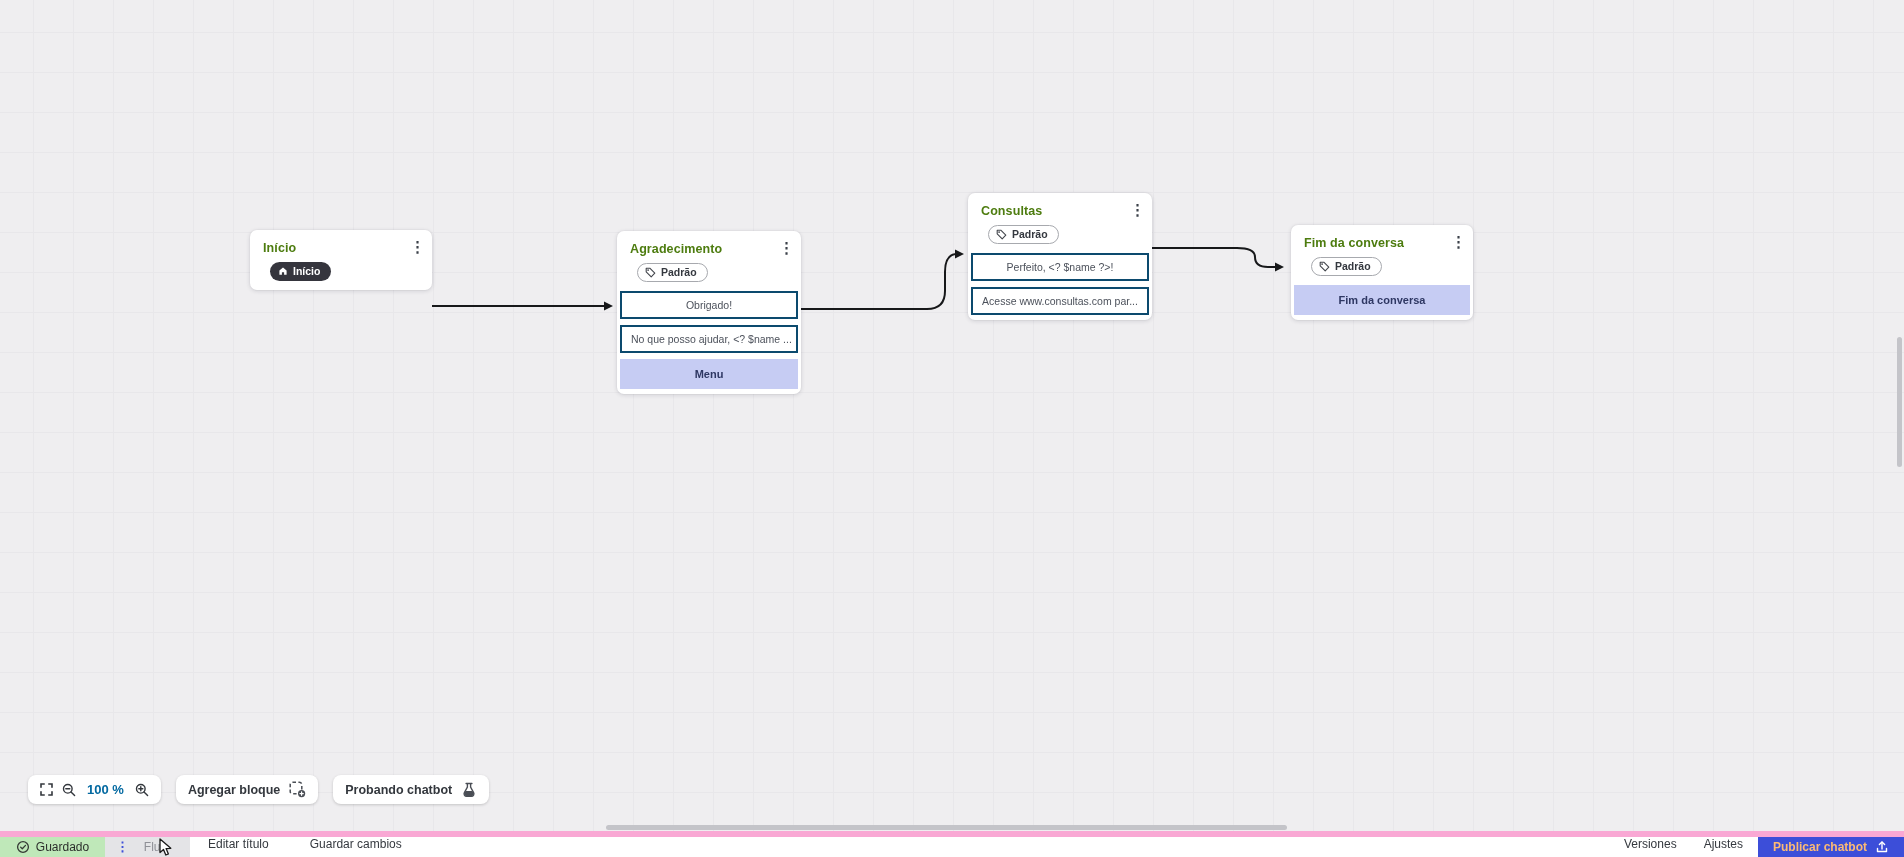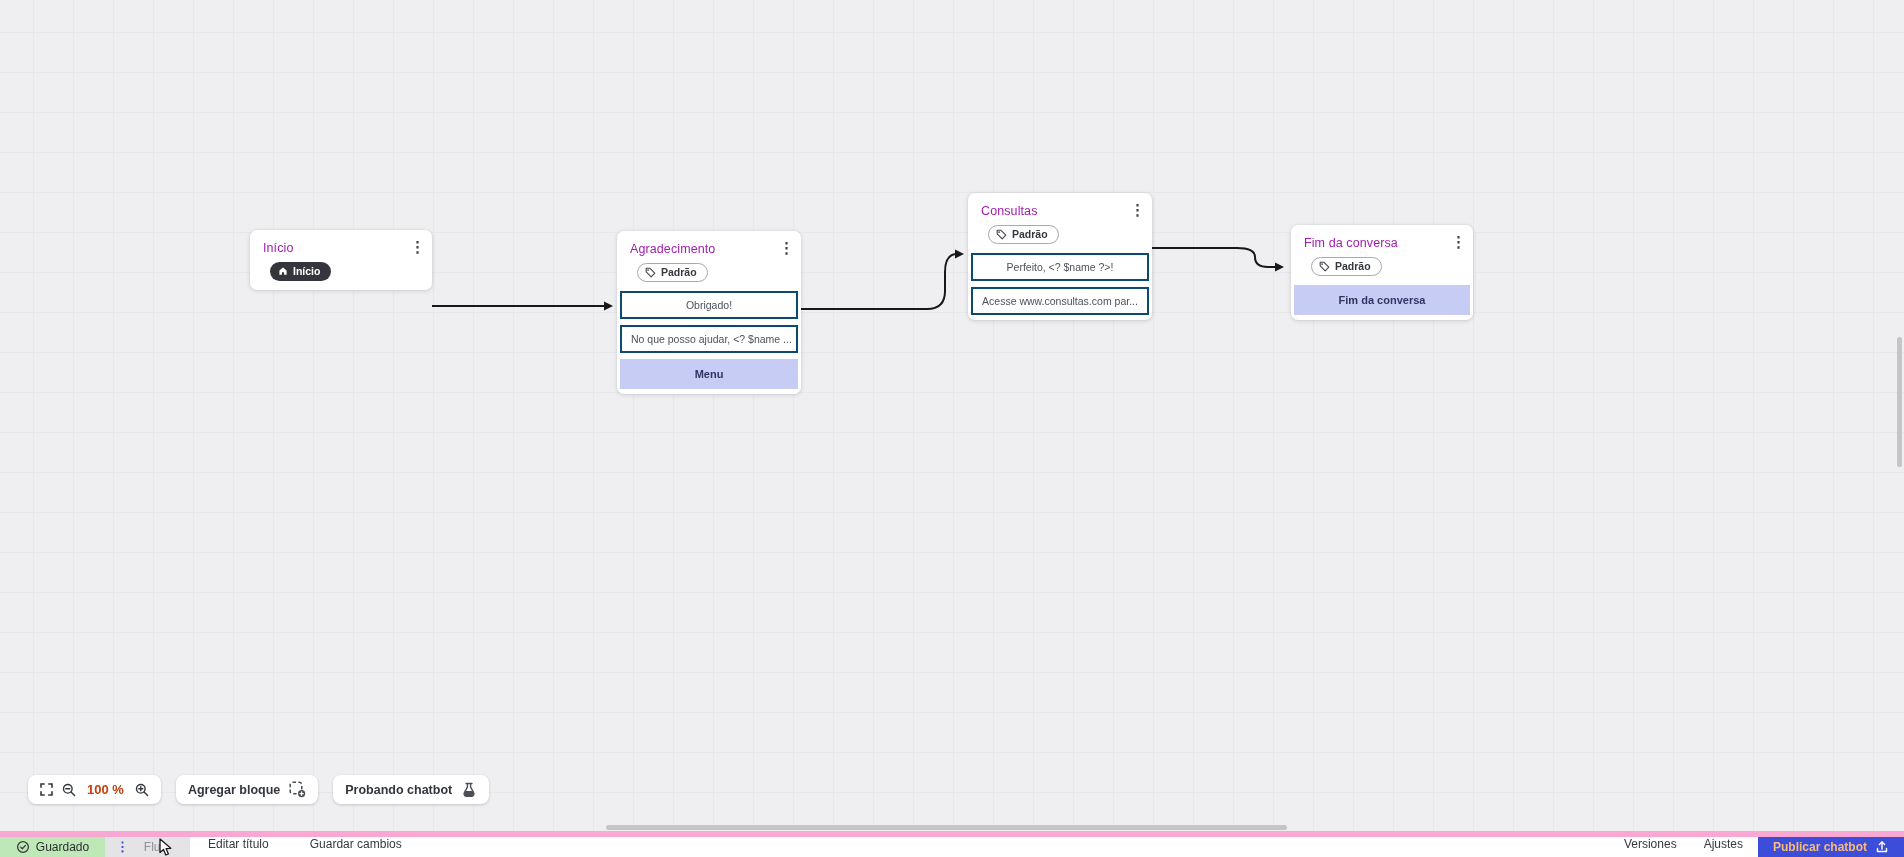--- a/index.html
+++ b/index.html
@@ -26,21 +26,21 @@
   .node {
     position: absolute;
     background: #ffffff;
     border-radius: 7px;
     box-shadow: 0 1px 4px rgba(40,40,60,.16), 0 0 0 1px rgba(0,0,0,.02);
   }
   .node-header {
     display: flex; justify-content: space-between; align-items: flex-start;
     padding: 11px 8px 0 13px;
   }
-  .node-title { font-size: 12.5px; font-weight: normal; color: #a21caf; letter-spacing: .1px; }
+  .node-title { font-size: 12.5px; font-weight: bold; color: #4d7c0f; letter-spacing: .1px; }
   .kebab {
     font-size: 15px; font-weight: bold; color: #3b4049; line-height: 12px;
     width: 14px; text-align: center; cursor: pointer; letter-spacing: 0;
   }
   .badge-row { padding: 7px 13px 9px 20px; }
   .badge {
     display: inline-flex; align-items: center; gap: 5px;
     border-radius: 999px; font-size: 10.5px; font-weight: bold; line-height: 1;
   }
   .badge-dark  { background: #35353d; color: #ffffff; padding: 4px 11px 4px 8px; }
@@ -58,21 +58,21 @@
 
   
   .fab-bar { position: absolute; left: 28px; top: 775px; display: flex; gap: 15px; }
   .pill {
     height: 29px; background: #ffffff; border-radius: 8px;
     box-shadow: 0 1px 3px rgba(0,0,0,.18);
     display: flex; align-items: center; gap: 9px; padding: 0 12px;
     font-size: 12.5px; font-weight: bold; color: #33373d; cursor: pointer;
   }
   .pill .icon-btn { display: flex; align-items: center; cursor: pointer; }
-  .zoom-label { font-size: 13px; font-weight: bold; color: #c2410c; padding: 0 2px; }
+  .zoom-label { font-size: 13px; font-weight: bold; color: #0369a1; padding: 0 2px; }
 
   
   .hscroll { position: absolute; left: 606px; top: 825px; width: 681px; height: 5px; border-radius: 3px; background: #c4c4c9; }
   .vscroll { position: absolute; left: 1897px; top: 337px; width: 5px; height: 130px; border-radius: 3px; background: #c4c4c9; }
 
   
   .statusbar {
     position: absolute; left: 0; bottom: 0; width: 1904px; height: 26px;
     background: #ffffff; border-top: 6px solid #f9a8d4;
     display: flex; align-items: stretch; font-size: 12px; color: #383c43;

